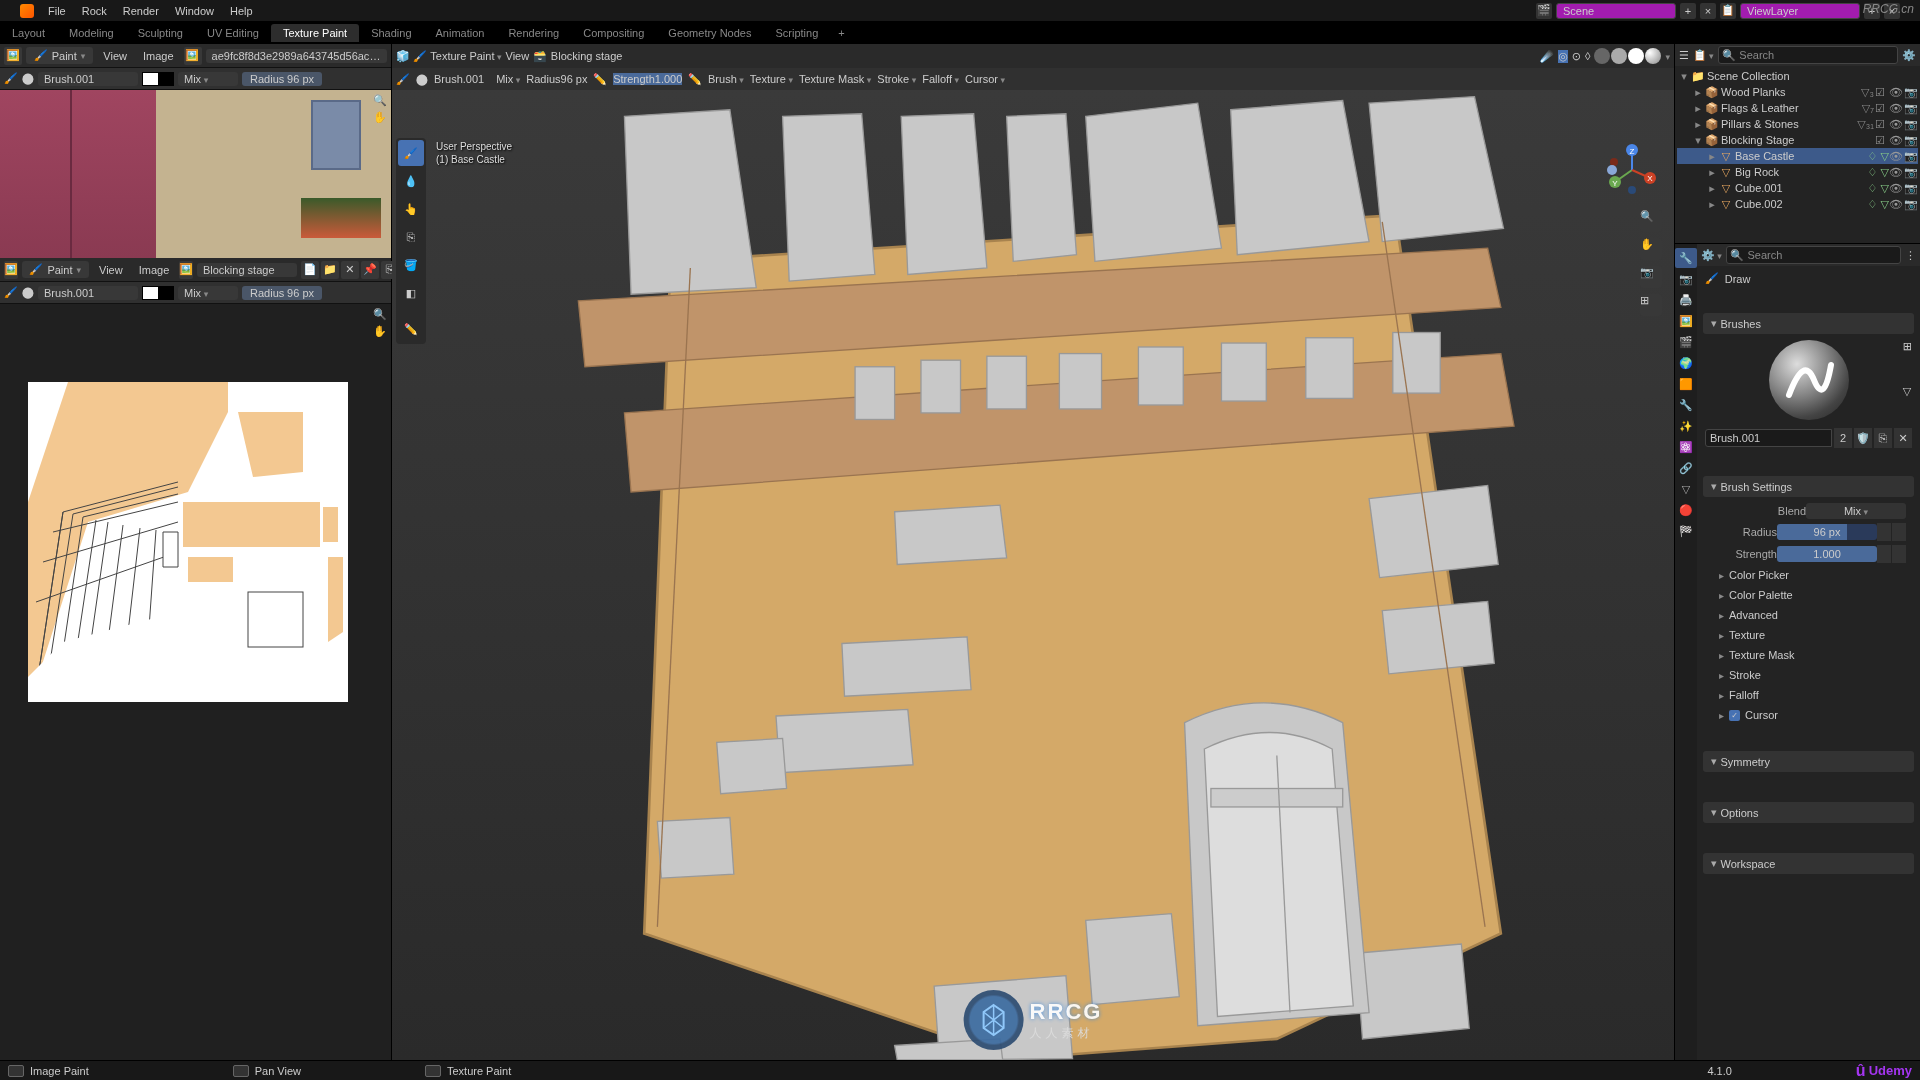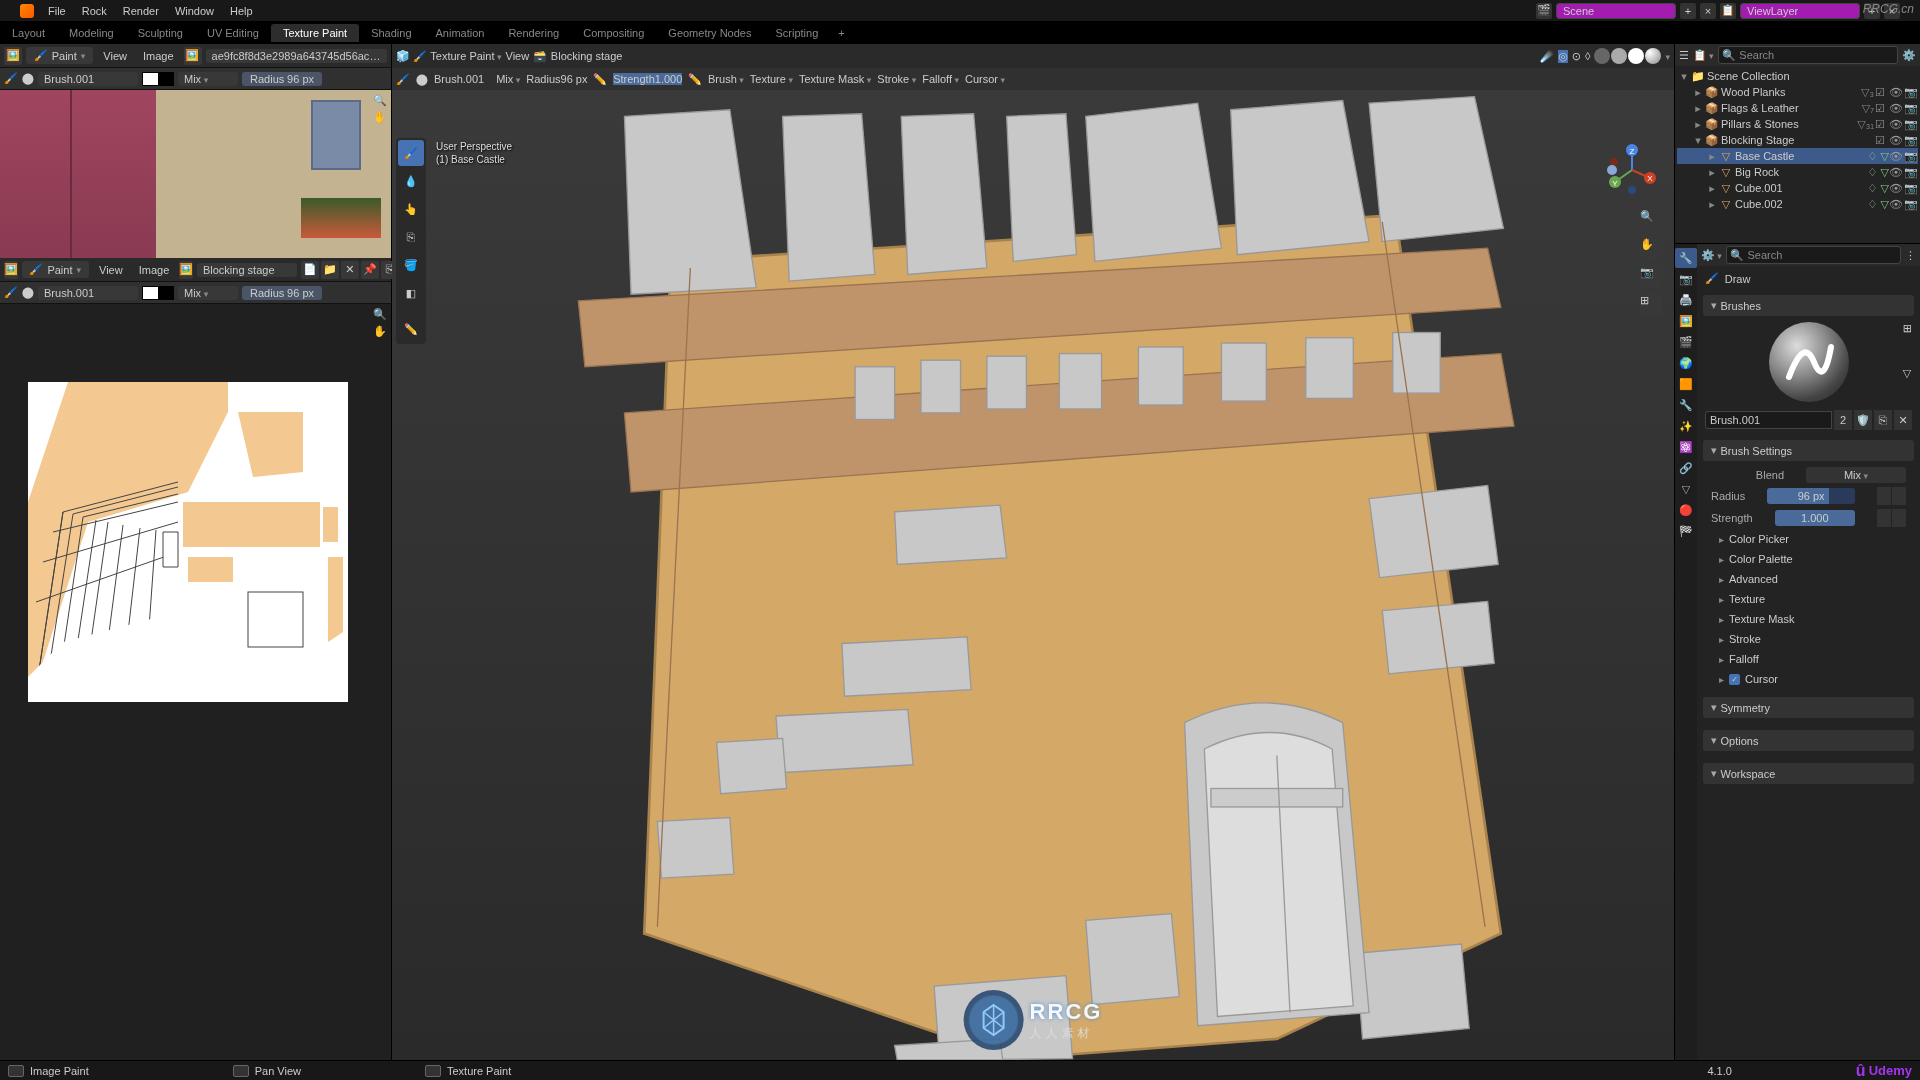--- a/index.html
+++ b/index.html
@@ -85,27 +85,27 @@
 .tree-row.indent2 { padding-left: 28px; }
 
 .props-panel { flex: 1; display: flex; background: #232323; }
 .props-tabs { width: 22px; background: #1e1e1e; display: flex; flex-direction: column; padding-top: 4px; gap: 1px; }
 .props-tabs .pt { height: 20px; display:flex;align-items:center;justify-content:center; color:#aaa;}
 .props-tabs .pt.active { background: #3d5a8a; border-radius: 2px; }
 .props-body { flex: 1; display: flex; flex-direction: column; overflow: hidden; }
 .props-header { height: 22px; display: flex; align-items: center; padding: 0 4px; gap: 4px; background: #2a2a2a; }
 .props-header .search { flex: 1; background: #1a1a1a; border: 1px solid #444; border-radius: 3px; padding: 1px 4px; height:18px;color:#888;display:flex;align-items:center;gap:3px;}
 .props-section { padding: 4px 6px; }
-.props-section .sec-title { padding: 4px 8px; background: #333; border-radius: 3px; margin-bottom: 4px; font-size: 11px; display:flex;align-items:center;gap:4px;}
+.props-section .sec-title { padding: 4px 8px; background: #333; border-radius: 3px; margin-bottom: 4px; font-size: 11px; display:flex;align-items:center;gap:4px;margin-top:18px;}
 .props-section .sec-title::before{content:'▾';color:#aaa;}
 .brush-preview { width: 80px; height: 80px; margin: 6px auto; background: radial-gradient(circle at 35% 30%, #ddd, #888 40%, #444 70%, #222); border-radius: 50%; position: relative; }
 .brush-name-row { display: flex; align-items: center; gap: 2px; padding: 2px; }
 .brush-name-field { flex: 1; background: #1a1a1a; border: 1px solid #444; padding: 2px 4px; border-radius: 3px 0 0 3px; }
 .brush-name-row .mini{width:18px;height:20px;background:#333;display:flex;align-items:center;justify-content:center;}
-.prop-row { display: flex; align-items: center; padding: 2px 8px; gap: 22px; }
+.prop-row { display: flex; align-items: center; padding: 2px 8px; gap: 0; }
 .prop-row .plabel { flex: 1; text-align: right; color: #aaa; }
 .prop-row .pfield { width: 100px; background: linear-gradient(to right,#4a6a9a 70%,#2a3a5a 70%); padding: 2px 6px; border-radius: 3px; font-size: 11px; text-align:center;}
 .prop-row .picons{display:flex;gap:1px;}
 .prop-row .picons .pi{width:14px;height:18px;background:#333;}
 .collapsed-row { padding: 4px 16px; color: #ccc; cursor: pointer; display:flex;align-items:center;gap:5px;}
 .collapsed-row::before{content:'▸';color:#888;font-size:10px;}
 .collapsed-row .chk{width:11px;height:11px;background:#4772b3;border-radius:2px;display:inline-flex;align-items:center;justify-content:center;font-size:8px;}
 
 
 .status-bar { height: 20px; background: #181818; display: flex; align-items: center; padding: 8px 8px; gap: 24px; color: #ccc; border-top:1px solid #000;}

